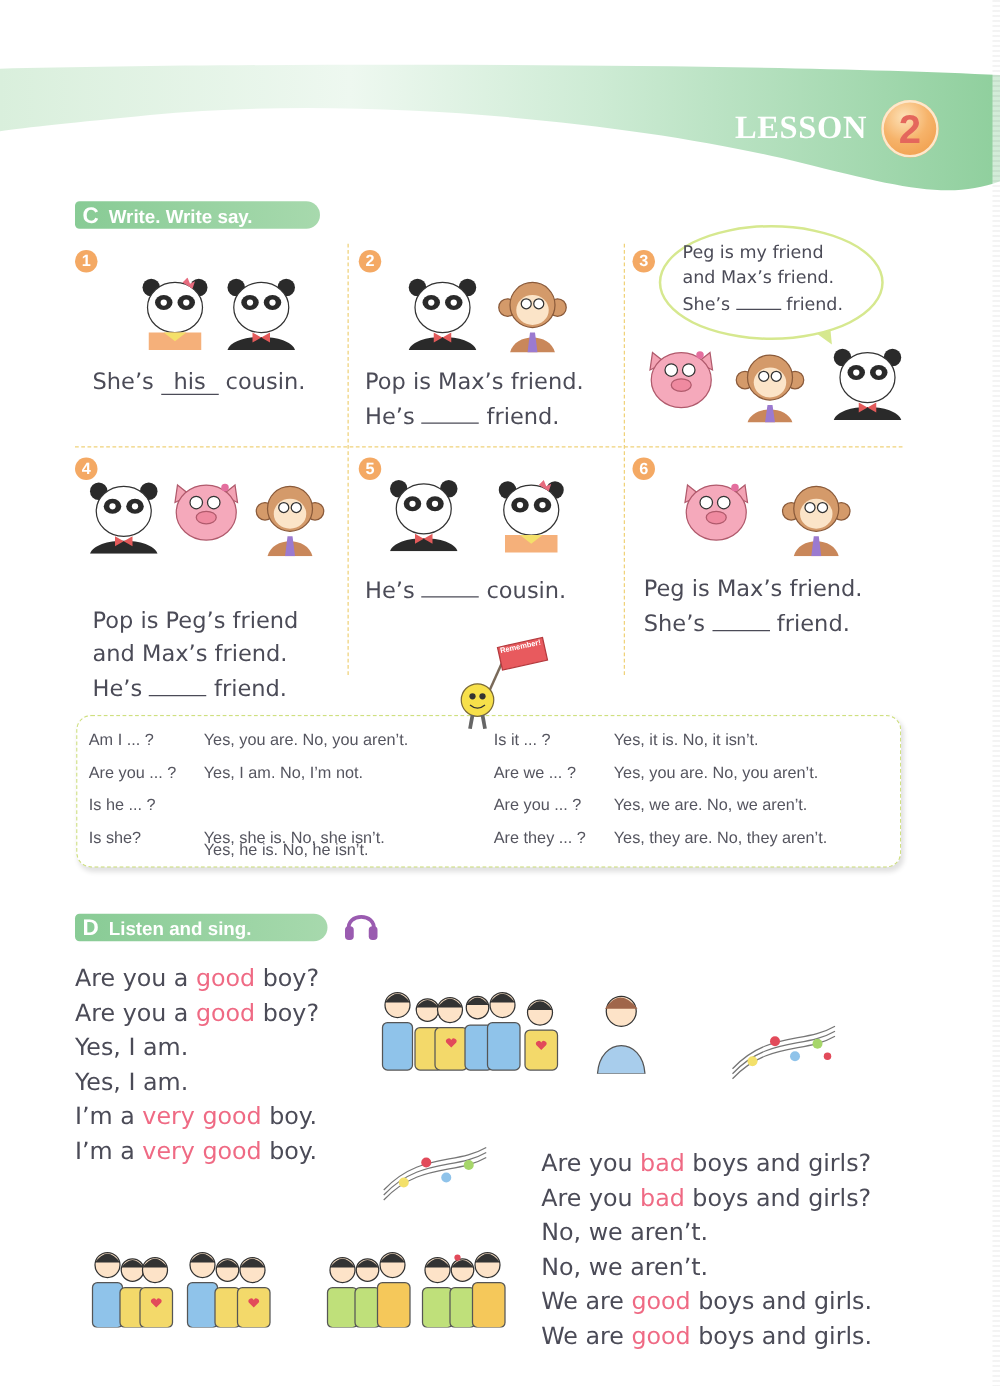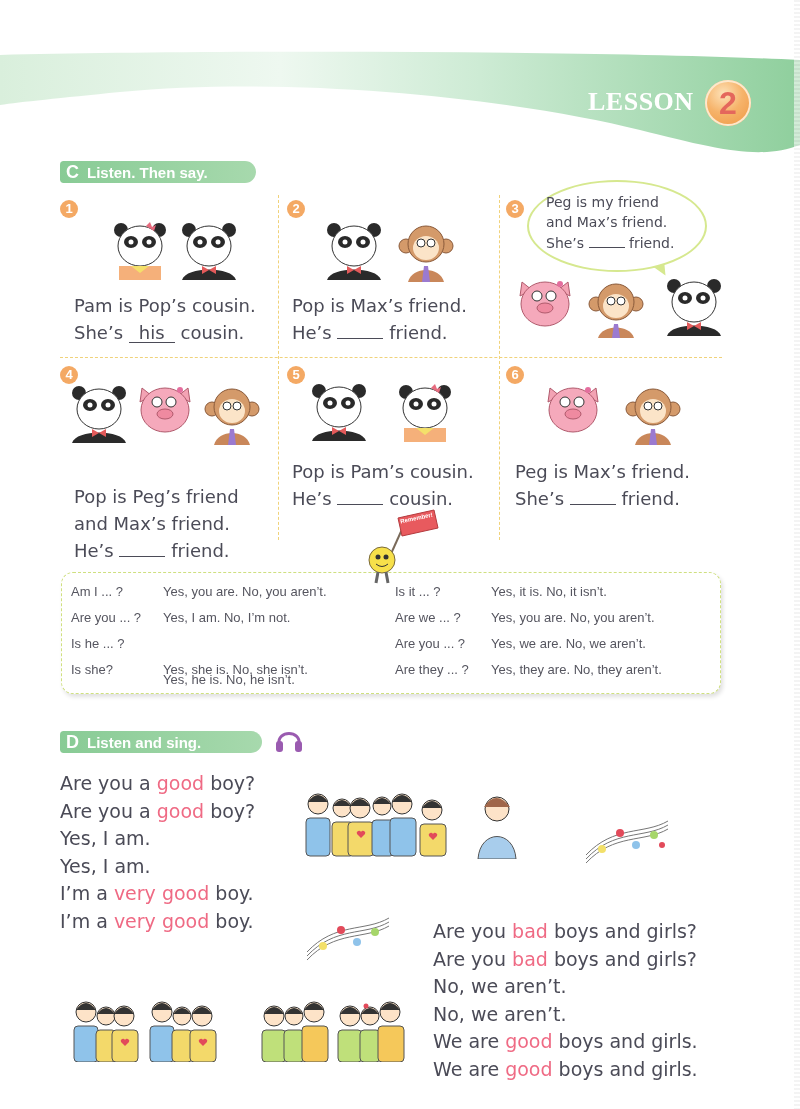--- a/index.html
+++ b/index.html
@@ -55,21 +55,21 @@
       <stop offset="0.6" stop-color="#cdebd4"></stop>
       <stop offset="1" stop-color="#8fcf9d"></stop>
     </linearGradient>
   </defs>
   <path d="M0,5 C200,0 600,0 800,10 L800,95 C760,110 720,100 640,80 C520,50 300,25 120,42 C60,48 20,52 0,55 Z" fill="url(#bg1)"></path>
 </svg>
 <div class="lesson-title">LESSON</div>
 <div class="lesson-num">2</div>
 
 <div class="section-pill" style="left:60px; top:161px; width:196px;">
-  <span class="letter">C</span><span>Listen. Then say.</span>
+  <span class="letter">C</span><span>Write. Write say.</span>
 </div>
 
 <div class="grid-v" style="left:278px; top:195px; height:345px;"></div>
 <div class="grid-v" style="left:499px; top:195px; height:345px;"></div>
 <div class="grid-h" style="left:60px; top:357px; width:662px;"></div>
 
 <div class="num-badge" style="left:60px; top:200px;">1</div>
 <svg class="char" style="left:113px; top:222px;" width="54" height="58" viewBox="0 0 54 58">
   <circle cx="8" cy="8" r="7" fill="#2a2a2a"></circle>
     <circle cx="46" cy="8" r="7" fill="#2a2a2a"></circle>
@@ -87,21 +87,20 @@
     <circle cx="49" cy="8" r="7" fill="#2a2a2a"></circle>
   <ellipse cx="29" cy="24" rx="22" ry="20" fill="#fff" stroke="#333"></ellipse>
   <ellipse cx="20" cy="20" rx="7" ry="6" fill="#2a2a2a"></ellipse>
     <ellipse cx="38" cy="20" rx="7" ry="6" fill="#2a2a2a"></ellipse>
   <circle cx="20" cy="20" r="2.5" fill="#fff"></circle>
     <circle cx="38" cy="20" r="2.5" fill="#fff"></circle>
   <path d="M2 58 C6 44 52 44 56 58z" fill="#2a2a2a"></path>
     <path d="M22 44 l7 4 l7 -4 v8 l-7 -4 l-7 4z" fill="#e35a5a"></path>
 </svg>
 <div class="ex-text" style="left:74px; top:292px;">
-  <div>Pam is Pop’s cousin.</div>
   <div><span>She’s</span> <span class="blank">his</span> <span>cousin.</span></div>
 </div>
 
 <div class="num-badge" style="left:287px; top:200px;">2</div>
 <svg class="char" style="left:325px; top:222px;" width="58" height="58" viewBox="0 0 58 58">
   <circle cx="9" cy="8" r="7" fill="#2a2a2a"></circle>
     <circle cx="49" cy="8" r="7" fill="#2a2a2a"></circle>
   <ellipse cx="29" cy="24" rx="22" ry="20" fill="#fff" stroke="#333"></ellipse>
   <ellipse cx="20" cy="20" rx="7" ry="6" fill="#2a2a2a"></ellipse>
     <ellipse cx="38" cy="20" rx="7" ry="6" fill="#2a2a2a"></ellipse>
@@ -219,21 +218,20 @@
   <ellipse cx="27" cy="24" rx="22" ry="20" fill="#fff" stroke="#333"></ellipse>
   <ellipse cx="18" cy="20" rx="7" ry="6" fill="#2a2a2a"></ellipse>
     <ellipse cx="36" cy="20" rx="7" ry="6" fill="#2a2a2a"></ellipse>
   <circle cx="18" cy="20" r="2.5" fill="#fff"></circle>
     <circle cx="36" cy="20" r="2.5" fill="#fff"></circle>
   <path d="M33 4 l4 -4 l2 5 l4 -2 l-2 6z" fill="#e66b7e"></path>
   <path d="M6 44 h42 v14 h-42z" fill="#f5b07a"></path>
     <path d="M18 44 l9 7 l9 -7z" fill="#f4e06a"></path>
 </svg>
 <div class="ex-text" style="left:292px; top:458px;">
-  <div>Pop is Pam’s cousin.</div>
   <div><span>He’s</span> <span class="blank"></span> <span>cousin.</span></div>
 </div>
 
 <div class="num-badge" style="left:506px; top:366px;">6</div>
 <svg class="char" style="left:544px; top:383px;" width="58" height="60" viewBox="0 0 58 58">
   <path d="M6 4 l10 8 l-12 6z" fill="#f3a3b4" stroke="#b05a6c"></path>
     <path d="M52 4 l-10 8 l12 6z" fill="#f3a3b4" stroke="#b05a6c"></path>
   <ellipse cx="29" cy="26" rx="24" ry="22" fill="#f5a9bb" stroke="#b05a6c"></ellipse>
   <circle cx="21" cy="18" r="5" fill="#fff" stroke="#333"></circle>
     <circle cx="35" cy="18" r="5" fill="#fff" stroke="#333"></circle>

